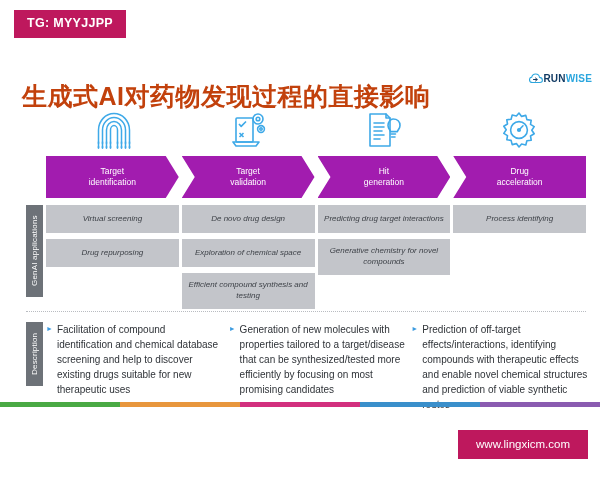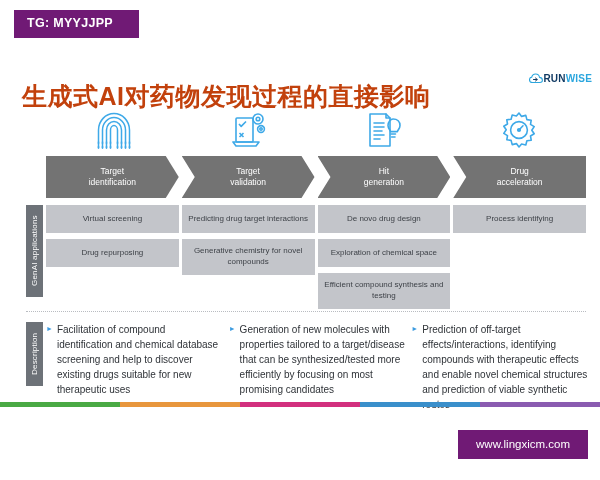--- a/index.html
+++ b/index.html
@@ -13,26 +13,26 @@
     font-family: "Liberation Sans", sans-serif;
     overflow: hidden;
     position: relative;
   }
 
   
   #tg-badge {
     position: absolute;
     left: 14px;
     top: 10px;
-    background: #701a75;
+    background: #be185d;
     color: #ffffff;
     font-size: 12.5px;
     font-weight: bold;
     letter-spacing: 0.3px;
-    padding: 7px 26px 8px 13px;
+    padding: 7px 13px 8px 13px;
     line-height: 1;
   }
 
   
   #title {
     position: absolute;
     left: 22px;
     top: 80px;
     font-size: 25px;
     font-weight: bold;
@@ -76,21 +76,21 @@
   #stage-banner {
     position: absolute;
     left: 46px;
     top: 156px;
     width: 540px;
     height: 42px;
     display: flex;
   }
   .stage {
     flex: 1;
-    background: #737373;
+    background: #a21caf;
     color: #ffffff;
     font-size: 8.5px;
     line-height: 1.35;
     text-align: center;
     display: flex;
     align-items: center;
     justify-content: center;
     position: relative;
     margin-right: 3px;
     clip-path: polygon(0 0, calc(100% - 13px) 0, 100% 50%, calc(100% - 13px) 100%, 0 100%, 13px 50%);
@@ -133,20 +133,21 @@
   }
 
   
   #apps-grid {
     position: absolute;
     left: 46px;
     top: 205px;
     width: 540px;
     display: flex;
     gap: 3px;
+    font-style: italic;
   }
   .apps-col {
     flex: 1;
     display: flex;
     flex-direction: column;
     gap: 6px;
   }
   .app-box {
     background: #c3c5ca;
     color: #3e4248;
@@ -206,21 +207,21 @@
     height: 5px;
     display: flex;
   }
   #gradient-bar .seg { flex: 1; height: 100%; }
 
   
   #url-badge {
     position: absolute;
     right: 12px;
     bottom: 21px;
-    background: #701a75;
+    background: #be185d;
     color: #ffffff;
     font-size: 11.5px;
     padding: 9px 18px;
     line-height: 1;
   }
 </style>
 </head>
 <body>
 
 <div id="tg-badge">TG: MYYJJPP</div>
@@ -325,27 +326,27 @@
 
 <div class="side-label" id="side-label-apps">GenAI applications</div>
 <div class="side-label" id="side-label-desc">Description</div>
 
 <div id="apps-grid">
   <div class="apps-col">
     <div class="app-box">Virtual screening</div>
     <div class="app-box">Drug repurposing</div>
   </div>
   <div class="apps-col">
-    <div class="app-box">Predicting drug target interactions</div>
-    <div class="app-box">Generative chemistry for novel compounds</div>
-  </div>
-  <div class="apps-col">
     <div class="app-box">De novo drug design</div>
     <div class="app-box">Exploration of chemical space</div>
     <div class="app-box">Efficient compound synthesis and testing</div>
+  </div>
+  <div class="apps-col">
+    <div class="app-box">Predicting drug target interactions</div>
+    <div class="app-box">Generative chemistry for novel compounds</div>
   </div>
   <div class="apps-col">
     <div class="app-box">Process identifying</div>
   </div>
 </div>
 
 <div id="divider"></div>
 
 <div id="desc-grid">
   <div class="desc-col">

